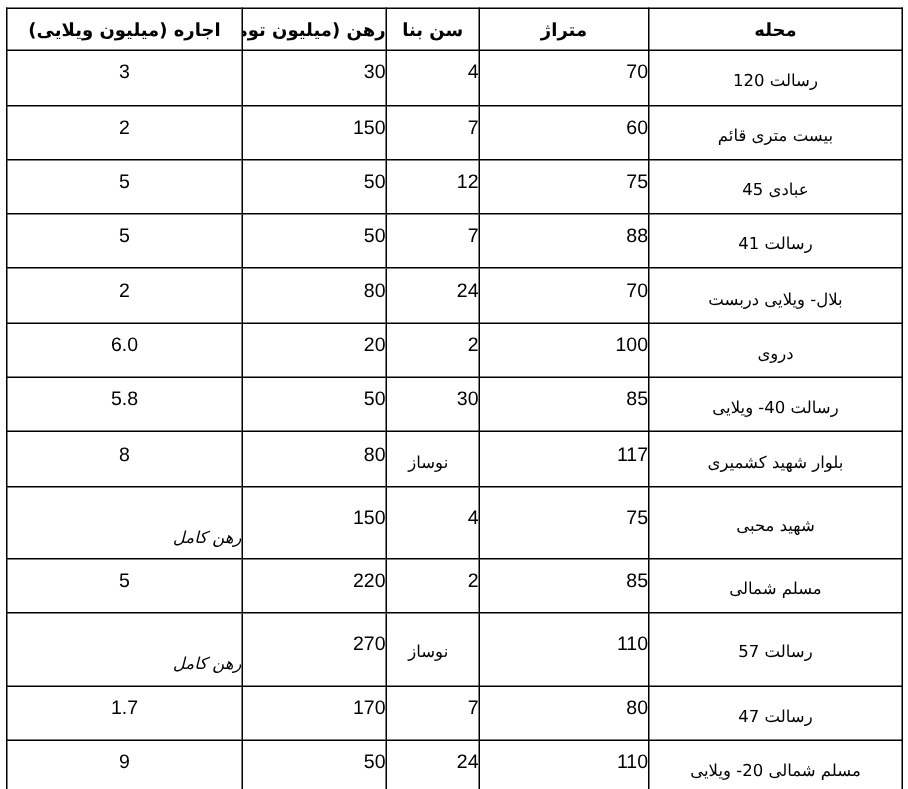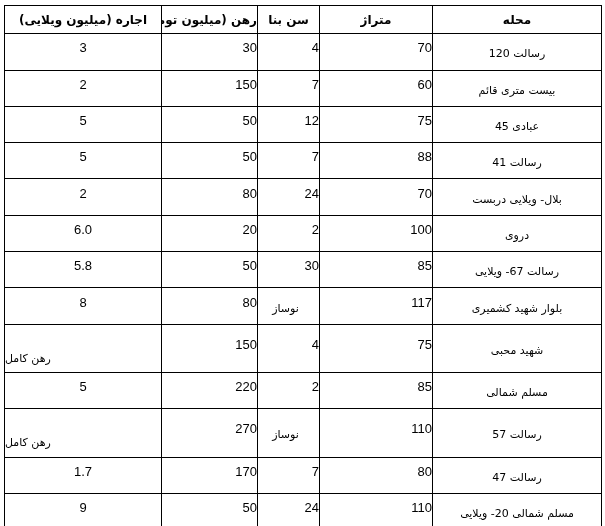--- a/index.html
+++ b/index.html
@@ -12,21 +12,21 @@
   }
   table.listing td, table.listing th {
     border: 1.5px solid #000; height: 27.3px; padding: 0;
     vertical-align: middle; overflow: hidden; white-space: nowrap;
   }
   table.listing th { font-weight: bold; font-size: 12px; text-align: center; }
   table.listing td.name { font-size: 11px; text-align: center; padding-top: 4px; }
   table.listing td.num { font-size: 13px; font-family: "Liberation Sans", sans-serif; text-align: right; padding-bottom: 8px; }
   table.listing td.age-text { font-size: 11px; text-align: center; padding-right: 6px; padding-top: 4px; }
   table.listing td.rent { font-size: 13px; font-family: "Liberation Sans", sans-serif; text-align: center; padding-bottom: 8px; }
-  table.listing td.rent.text { font-size: 11px; font-family: "DejaVu Sans", sans-serif; text-align: left; padding-top: 20px; padding-bottom: 0; }
+  table.listing td.rent.text { font-size: 11px; font-family: "DejaVu Sans", sans-serif; text-align: right; padding-top: 20px; padding-bottom: 0; font-style: italic; }
   col.c-name { width: 169px; }
   col.c-area { width: 113px; }
   col.c-age  { width: 62px; }
   col.c-dep  { width: 96px; }
   col.c-rent { width: 157px; }
 </style>
 </head>
 <body>
 
 <table class="listing">
@@ -83,21 +83,21 @@
         <td class="rent">2</td>
       </tr>
       <tr>
         <td class="name">دروی</td>
         <td class="num">100</td>
         <td class="num">2</td>
         <td class="num">20</td>
         <td class="rent">6.0</td>
       </tr>
       <tr>
-        <td class="name">رسالت 67- ویلایی</td>
+        <td class="name">رسالت 40- ویلایی</td>
         <td class="num">85</td>
         <td class="num">30</td>
         <td class="num">50</td>
         <td class="rent">5.8</td>
       </tr>
       <tr>
         <td class="name">بلوار شهید کشمیری</td>
         <td class="num">117</td>
         <td class="age-text">نوساز</td>
         <td class="num">80</td>

